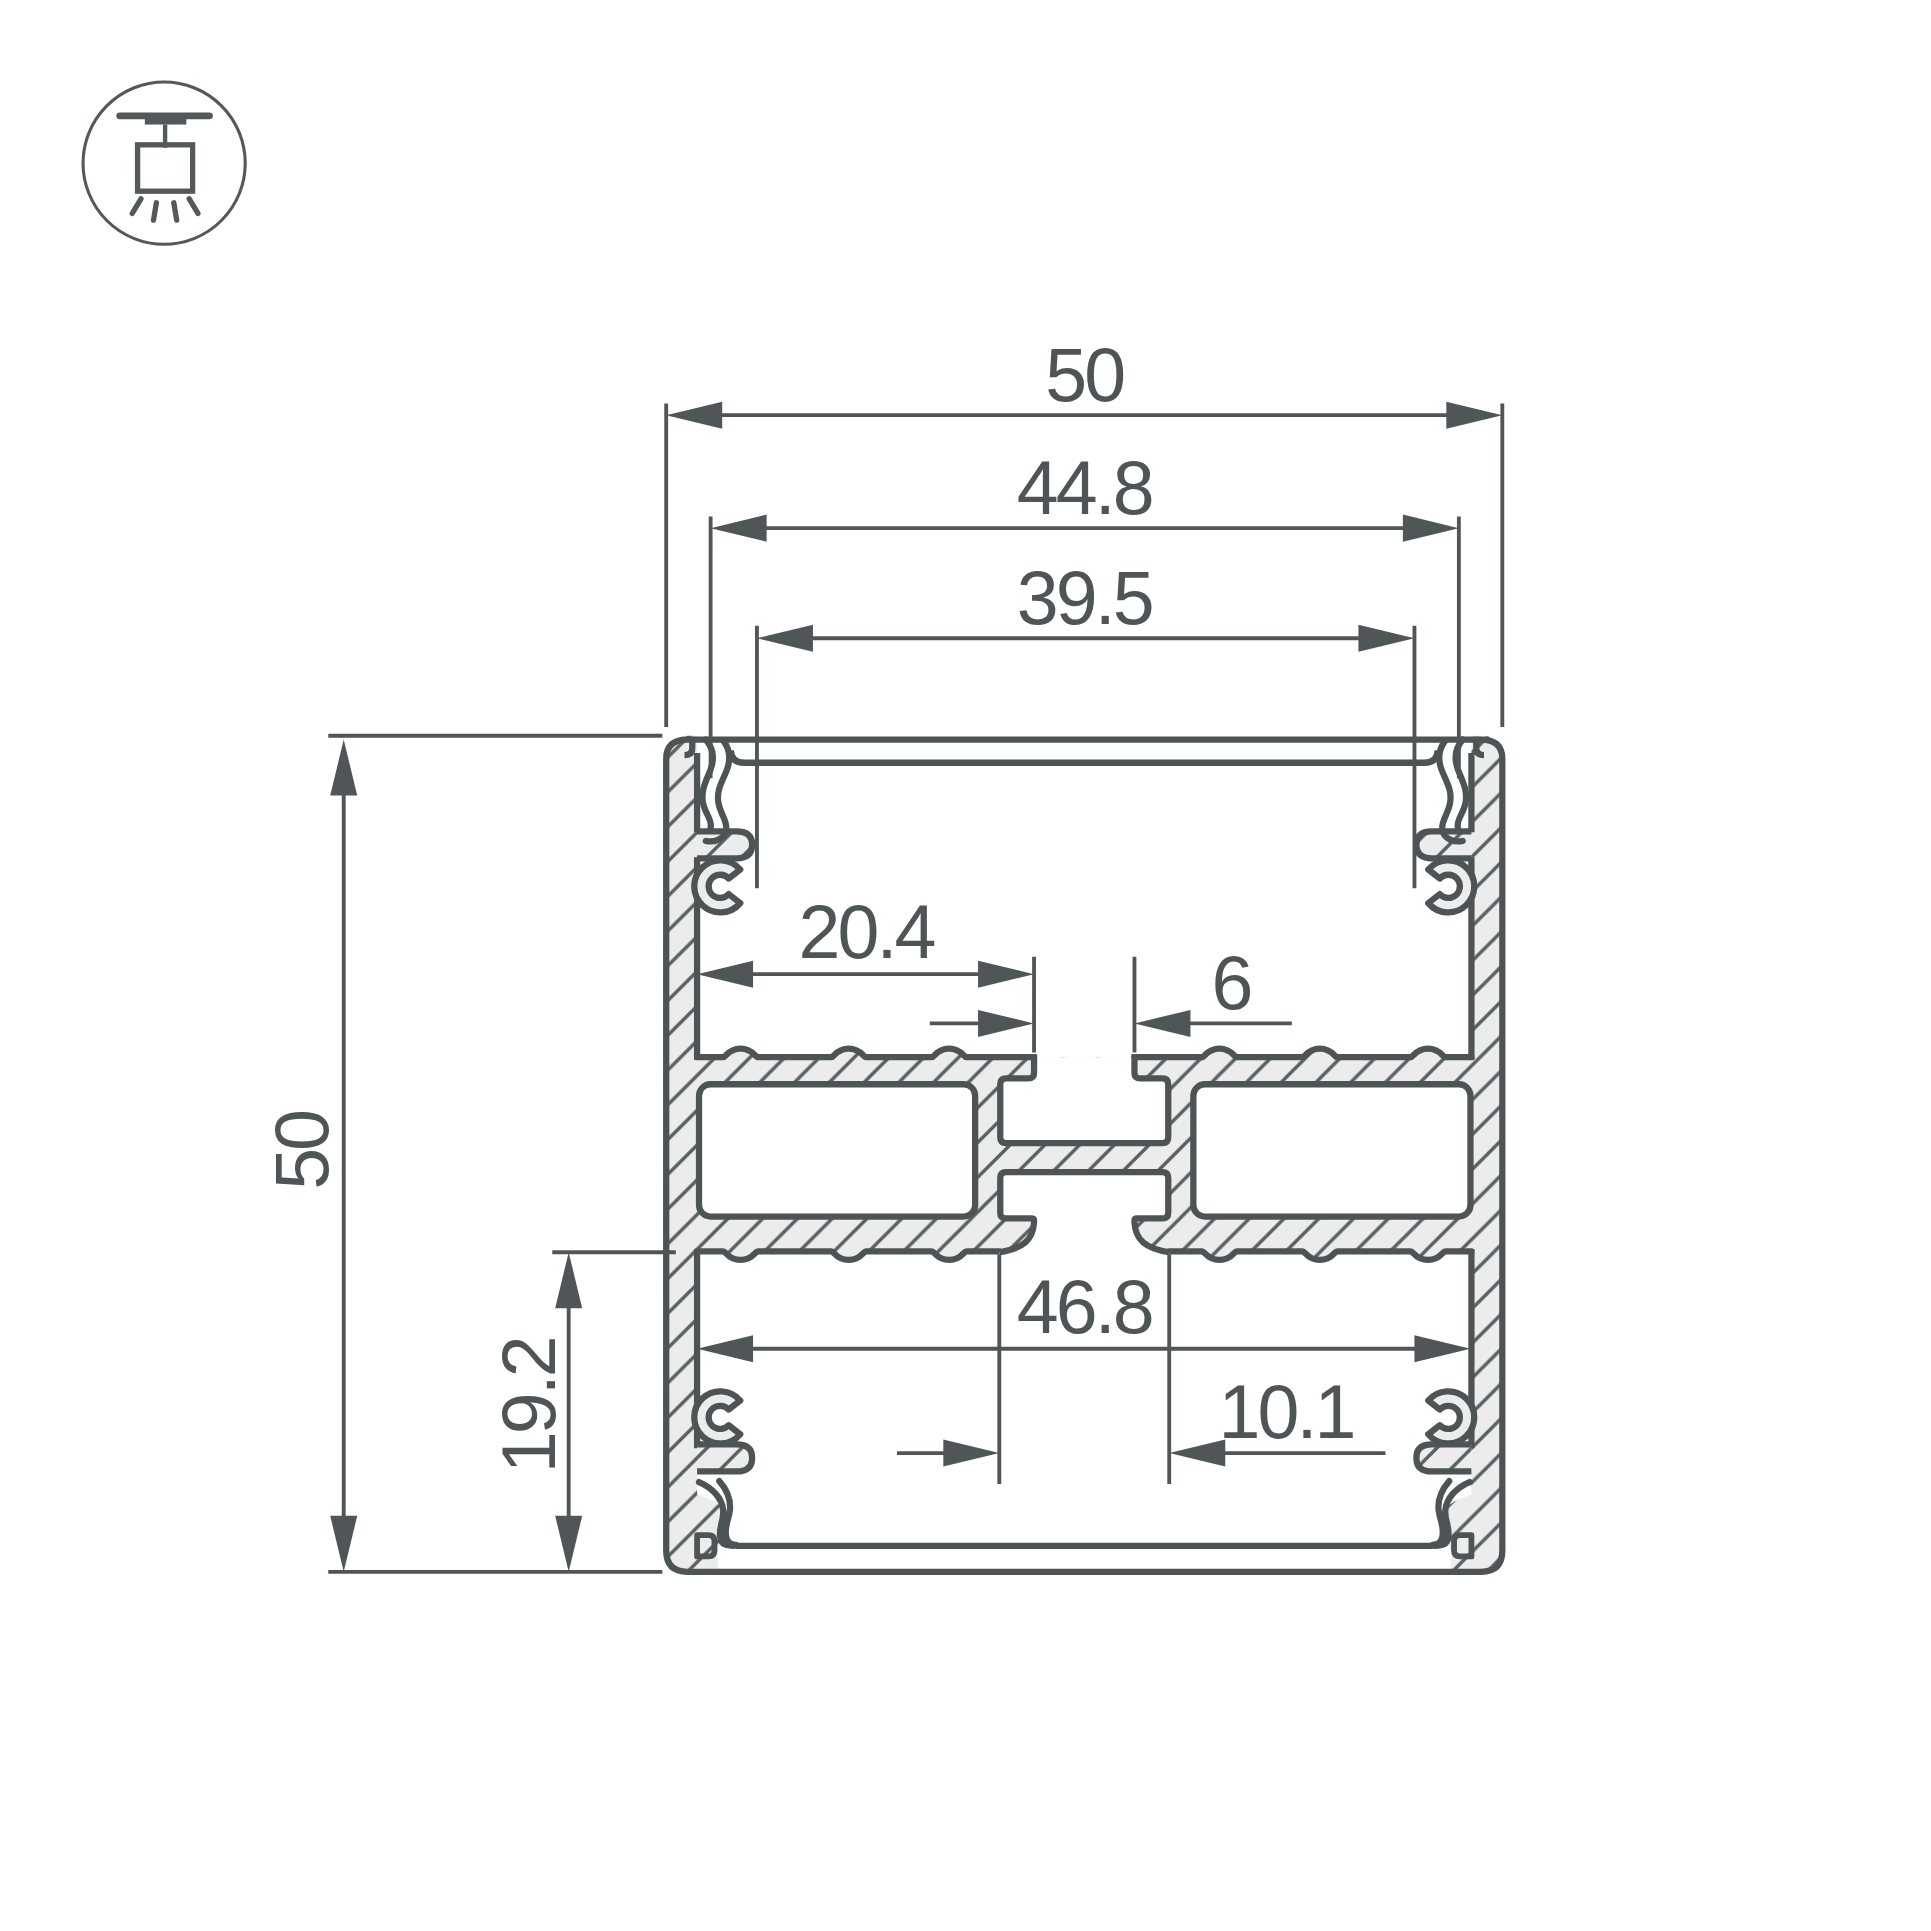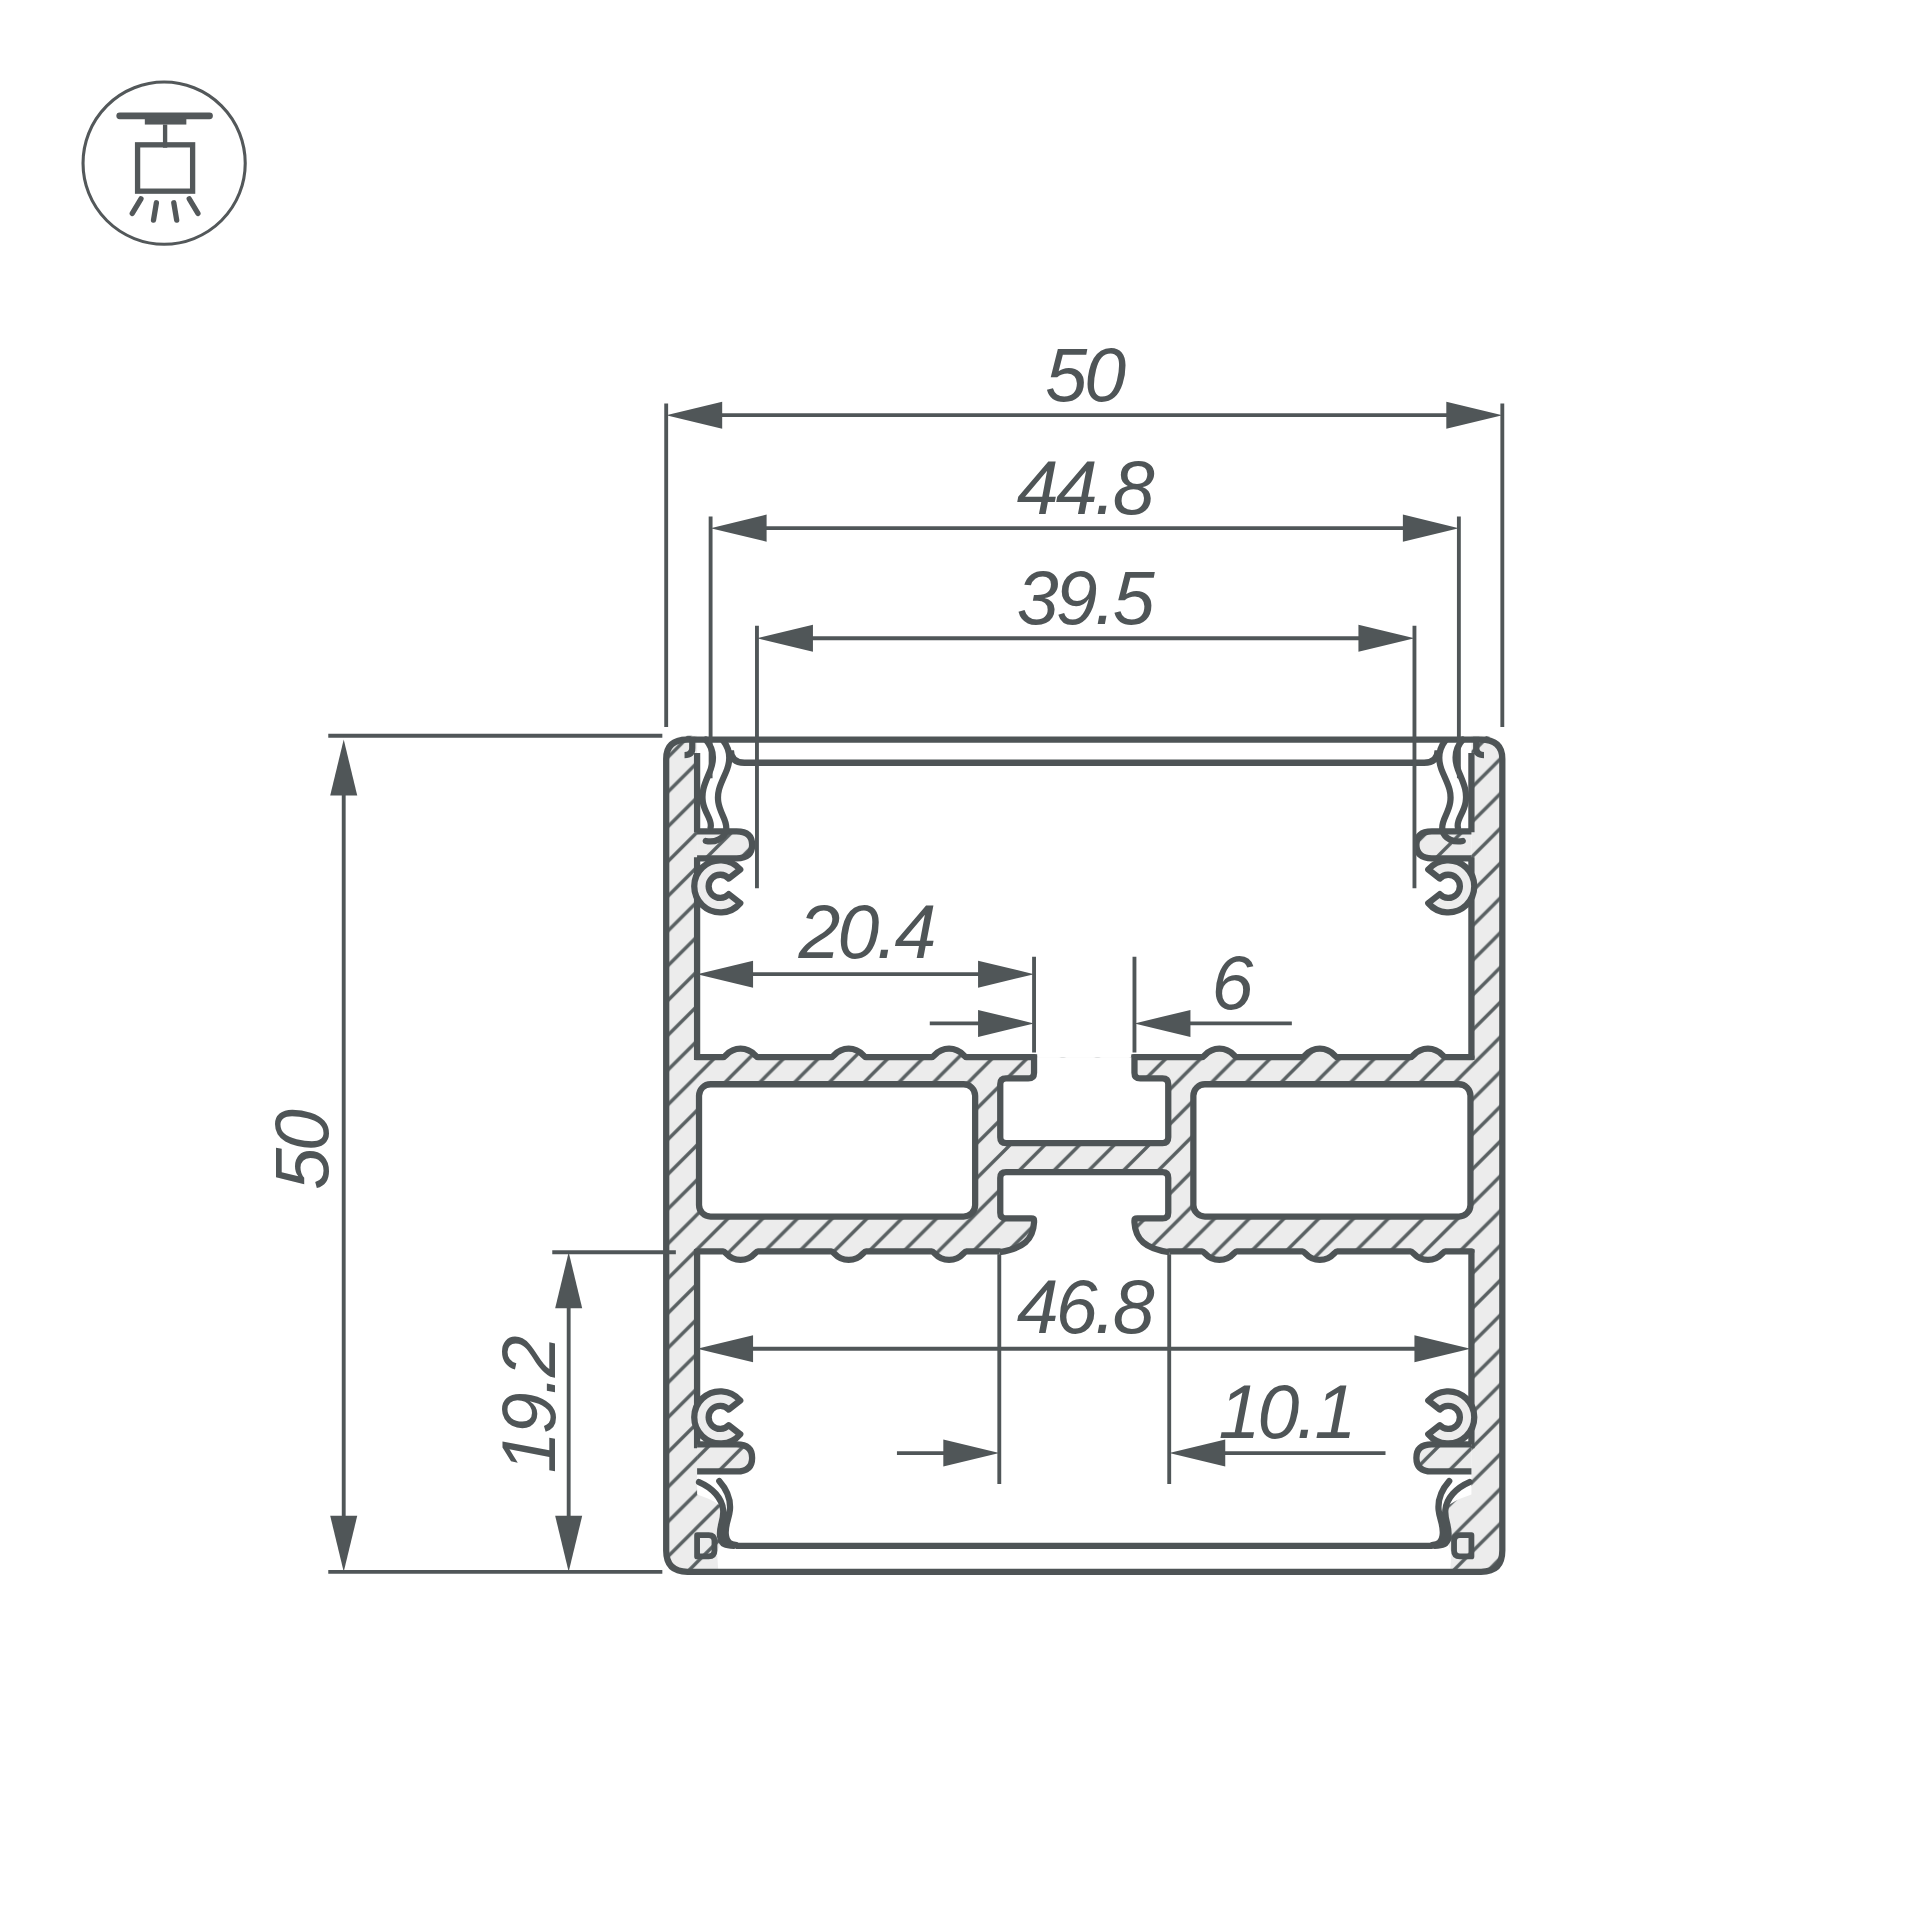--- a/index.html
+++ b/index.html
@@ -1,16 +1,16 @@
 <!DOCTYPE html>
 <html><head>
 <meta charset="utf-8">
 <style>
   html,body{margin:0;padding:0;background:#ffffff;}
-  .page{width:1931px;height:1931px;position:relative;background:#ffffff;overflow:hidden;font-style:italic;}
+  .page{width:1931px;height:1931px;position:relative;background:#ffffff;overflow:hidden;}
   svg{display:block;}
   text{font-family:"Liberation Sans", sans-serif;fill:#4f5557;}
 </style>
 </head>
 <body>
 <div class="page">
 <svg width="1931" height="1931" viewBox="0 0 2000 2000">
 <defs>
   <pattern id="hatch" width="36" height="36" patternUnits="userSpaceOnUse">
     <rect x="0" y="0" width="36" height="36" fill="#ececec"></rect>

